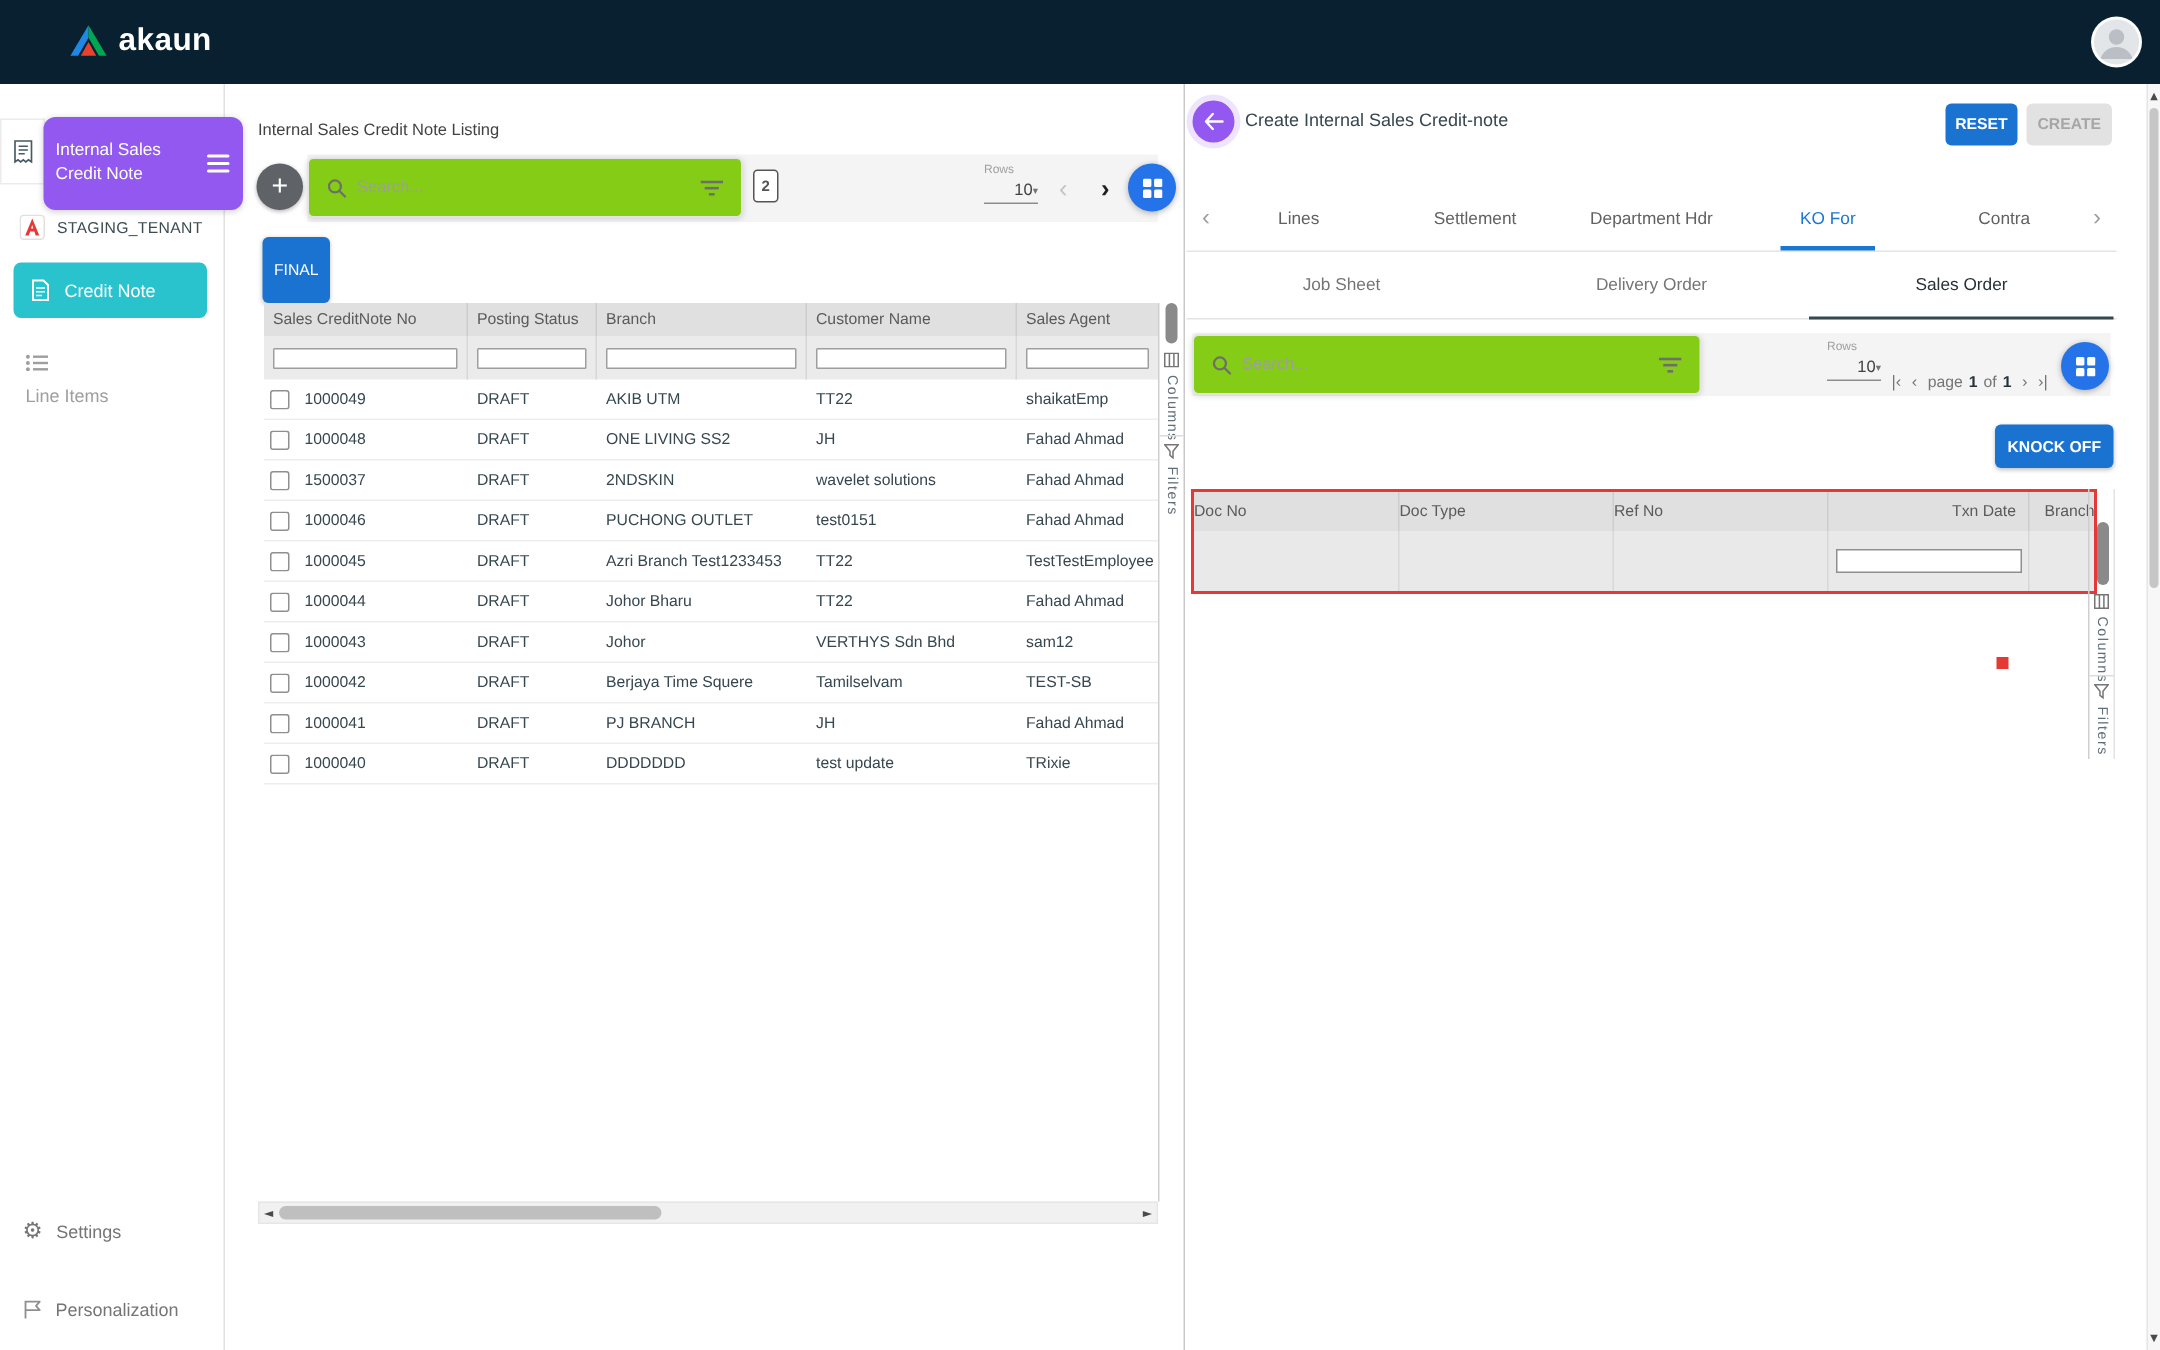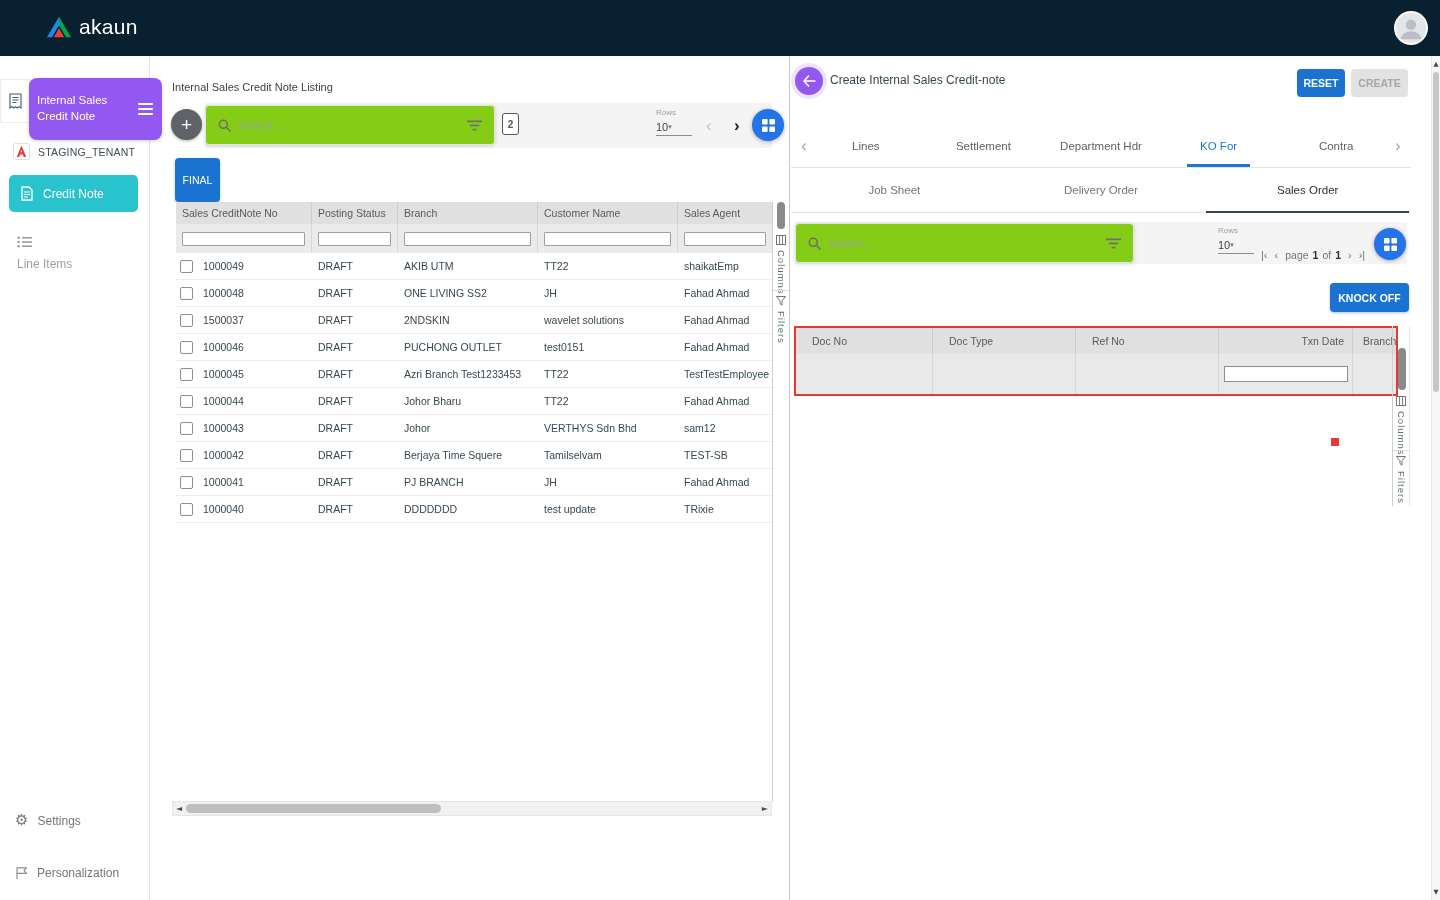--- a/index.html
+++ b/index.html
@@ -5,21 +5,21 @@
   * { margin:0; padding:0; box-sizing:border-box; }
   body { width:1440px; height:900px; font-family:"Liberation Sans","DejaVu Sans",sans-serif; background:#fff; overflow:hidden; color:#333; }
   .screen { position:relative; width:1440px; height:900px; overflow:hidden; background:#fff; }
   button { font-family:inherit; cursor:pointer; }
   input { font-family:inherit; cursor:text; }
   svg { display:block; }
 
   
   .topbar { position:absolute; left:0; top:0; width:1440px; height:56px; background:#08202f; }
   .brand { position:absolute; left:46px; top:15px; display:flex; align-items:center; gap:7px; cursor:pointer; }
-  .brand-name { color:#fff; font-size:21px; font-weight:normal; letter-spacing:.3px; }
+  .brand-name { color:#fff; font-size:21px; font-weight:bold; letter-spacing:.3px; }
   .avatar { position:absolute; right:12px; top:11px; width:34px; height:34px; border-radius:50%; border:2px solid rgba(255,255,255,.9); overflow:hidden; cursor:pointer; background:#e5e8ea; }
 
   
   .sidebar { position:absolute; left:0; top:56px; width:150px; height:844px; background:#fff; border-right:1px solid #e2e2e2; }
   .module-row { position:absolute; left:0; top:22px; height:46px; z-index:6; }
   .module-tile { position:absolute; left:0; top:1px; width:30px; height:44px; background:#fff; border:1px solid #ececec; display:flex; align-items:center; justify-content:center; cursor:pointer; }
   .module-pill { position:absolute; left:29px; top:0; width:133px; height:62px; background:#9358f0; border-radius:8px; display:flex; align-items:center; cursor:pointer; box-shadow:0 1px 4px rgba(0,0,0,.18); }
   .module-label { color:#fff; font-size:11.5px; line-height:1.35; padding-left:8px; flex:1; }
   .hamburger { width:15px; margin-right:9px; display:flex; flex-direction:column; gap:3px; cursor:pointer; }
   .hamburger i { height:2px; background:#fff; border-radius:1px; }
@@ -41,21 +41,21 @@
   .searchbox { position:absolute; display:flex; align-items:center; background:#84cc16; border:1px solid #e3e3e3; border-radius:4px; box-shadow:0 1px 4px rgba(0,0,0,.15); }
   .listing-search { left:55px; top:49px; width:290px; height:40px; }
   .detail-search { left:4px; top:167px; width:339px; height:40px; }
   .searchbox input { border:none; outline:none; flex:1; font-size:11px; color:#555; background:transparent; min-width:0; }
   .searchbox input::placeholder { color:#9e9e9e; }
   .sb-mag { margin:0 7px 0 12px; flex:none; }
   .sb-filter { margin-right:12px; flex:none; cursor:pointer; }
   .pages-badge { position:absolute; left:352px; top:57px; width:17px; height:22px; border:1.6px solid #555; border-radius:3px; font-size:10px; font-weight:bold; color:#555; display:flex; align-items:center; justify-content:center; background:#fff; cursor:pointer; }
   .rows-widget { position:absolute; cursor:pointer; }
   .rows-widget .cap { display:block; font-size:8px; color:#9e9e9e; }
-  .rows-widget .val { margin-top:4px; font-size:11px; color:#424242; display:flex; align-items:center; justify-content:flex-start; width:36px; border-bottom:1px solid #8d8d8d; padding-bottom:2px; }
+  .rows-widget .val { margin-top:4px; font-size:11px; color:#424242; display:flex; align-items:center; justify-content:flex-end; width:36px; border-bottom:1px solid #8d8d8d; padding-bottom:2px; }
   .caret-glyph { font-family:"DejaVu Sans",sans-serif; font-size:7px; color:#757575; }
   .listing-rows { left:506px; top:52px; }
   .detail-rows { left:427px; top:170px; }
   .pg-chev { position:absolute; font-size:17px; color:#c4c4c4; cursor:pointer; line-height:1; }
   .pg-chev.prev-l { left:556px; top:61px; }
   .pg-chev.next-l { left:584px; top:61px; color:#1f1f1f; font-weight:bold; }
   .grid-btn { position:absolute; width:32px; height:32px; border-radius:50%; background:#2573e8; border:none; display:flex; align-items:center; justify-content:center; box-shadow:0 1px 4px rgba(0,0,0,.3); }
   .listing-grid { left:602px; top:53px; }
   .detail-grid { left:583px; top:172px; }
   .final-btn { position:absolute; left:25px; top:102px; width:45px; height:44px; background:#1a73d1; color:#fff; border:none; border-radius:4px; font-size:10.5px; font-weight:normal; box-shadow:0 1px 3px rgba(0,0,0,.25); }
@@ -120,21 +120,21 @@
   .pager b { color:#263238; }
   .pg-icon { font-size:11px; color:#757575; cursor:pointer; white-space:nowrap; }
   .pg-text { display:flex; gap:4px; align-items:center; }
   .knockoff-btn { position:absolute; left:539px; top:227px; width:79px; height:29px; background:#1a73d1; color:#fff; border:none; border-radius:4px; font-size:10.5px; font-weight:bold; box-shadow:0 1px 3px rgba(0,0,0,.25); }
 
   .ko-table { position:absolute; left:3px; top:270px; width:604px; border:2px solid #e53935; background:#fff; }
   .krow { display:flex; width:100%; }
   .krow > div { overflow:hidden; white-space:nowrap; flex:none; }
   .k0 { width:137px; } .k1 { width:143px; } .k2 { width:143px; } .k3 { width:134px; } .k4 { flex:1 1 auto; }
   .khead { height:26px; background:#e0e0e0; }
-  .khead > div { font-size:10.5px; color:#5a5a5a; line-height:26px; padding-left:16px; border-right:1px solid #cdcdcd; cursor:pointer; }
+  .khead > div { font-size:10.5px; color:#5a5a5a; line-height:26px; padding-left:0; border-right:1px solid #cdcdcd; cursor:pointer; }
   .khead > div.k3 { text-align:right; padding-right:8px; padding-left:0; }
   .khead > div.k4 { border-right:none; padding-left:10px; }
   .kfilter { height:40px; background:#e9e9e9; }
   .kfilter > div { border-right:1px solid #d8d8d8; display:flex; align-items:center; justify-content:center; }
   .kfilter > div.k4 { border-right:none; }
   .kfilter input { width:124px; height:16px; border:1px solid #8f8f8f; background:#fff; outline:none; font-size:10px; padding:0 3px; }
   .red-dot { position:absolute; left:540px; top:382px; width:8px; height:8px; background:#e53935; }
 
   
   .page-scrollbar { position:absolute; left:1431px; top:56px; width:9px; height:844px; background:#f7f7f7; border-left:1px solid #e6e6e6; }

